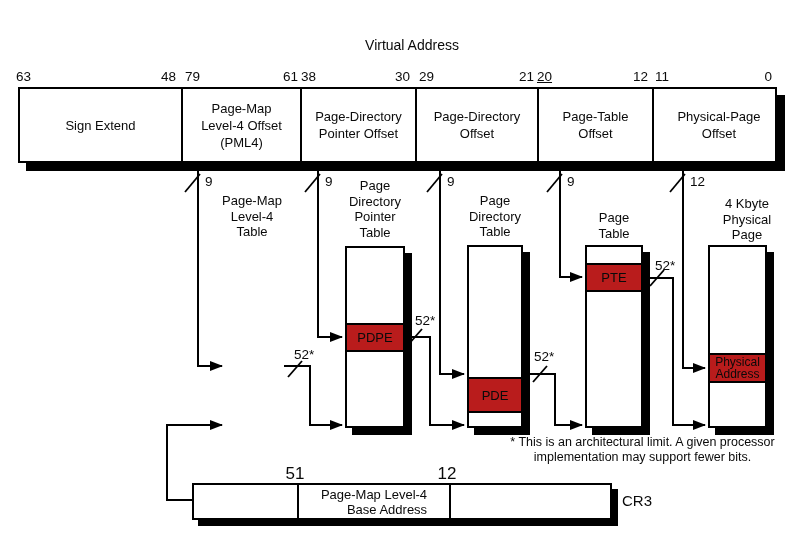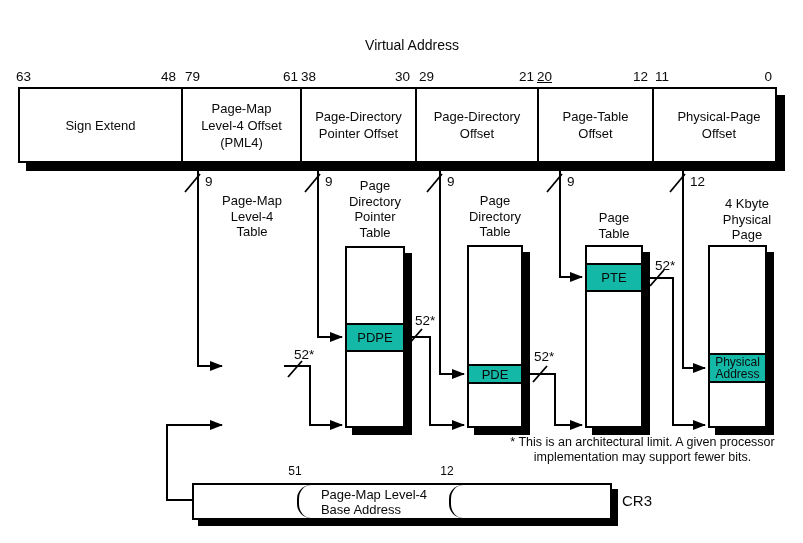--- a/index.html
+++ b/index.html
@@ -77,41 +77,41 @@
   #t1 { left: 225px; top: 246px; width: 57px; height: 182px; }
   #t2 { left: 345px; top: 246px; width: 60px; height: 182px; }
   #t3 { left: 467px; top: 245px; width: 56px; height: 183px; }
   #t4 { left: 585px; top: 245px; width: 58px; height: 183px; }
   #t5 { left: 708px; top: 245px; width: 59px; height: 183px; }
   .entry {
     position: absolute; left: 0; right: 0;
     border-top: 2px solid #000; border-bottom: 2px solid #000;
     display: flex; align-items: center; justify-content: center;
     font-size: 13px; line-height: 13px; text-align: center;
-    white-space: pre-line; background: #14b8a6;
+    white-space: pre-line; background: #b91c1c;
   }
   #e1 { top: 104px; height: 28px; }
   #e2 { top: 75px;  height: 29px; text-align: right; }
-  #e3 { top: 117px; height: 20px; }
+  #e3 { top: 130px; height: 36px; }
   #e4 { top: 16px;  height: 29px; }
   #e5 { top: 106px; height: 30px; font-size: 12px; line-height: 12.5px; }
 
   
-  .cr3bit { top: 464px; width: 30px; text-align: center; font-size: 12px; }
+  .cr3bit { top: 464px; width: 30px; text-align: center; font-size: 17px; }
   #c51 { left: 280px; }
   #c12 { left: 432px; }
   .cr3box {
     left: 192px; top: 483px; width: 420px; height: 37px;
     border: 2px solid #000; background: #fff;
     box-shadow: 6px 6px 0 #000; display: flex;
   }
   .c3f {
     flex: 0 0 auto; border-left: 2px solid #000;
     display: flex; align-items: center; justify-content: center;
-    text-align: left; font-size: 13px; line-height: 15px; white-space: pre-line; border-radius: 14px;
+    text-align: right; font-size: 13px; line-height: 15px; white-space: pre-line;
   }
   .c3f:first-child { border-left: none; }
   #c3a { width: 103px; } #c3b { width: 152px; } #c3c { width: 161px; }
   #creg { left: 622px; top: 492px; font-size: 15px; }
 
   
   #fnote {
     left: 470px; top: 435px; width: 345px;
     font-size: 12.5px; line-height: 15px; text-align: center; white-space: pre-line;
   }

